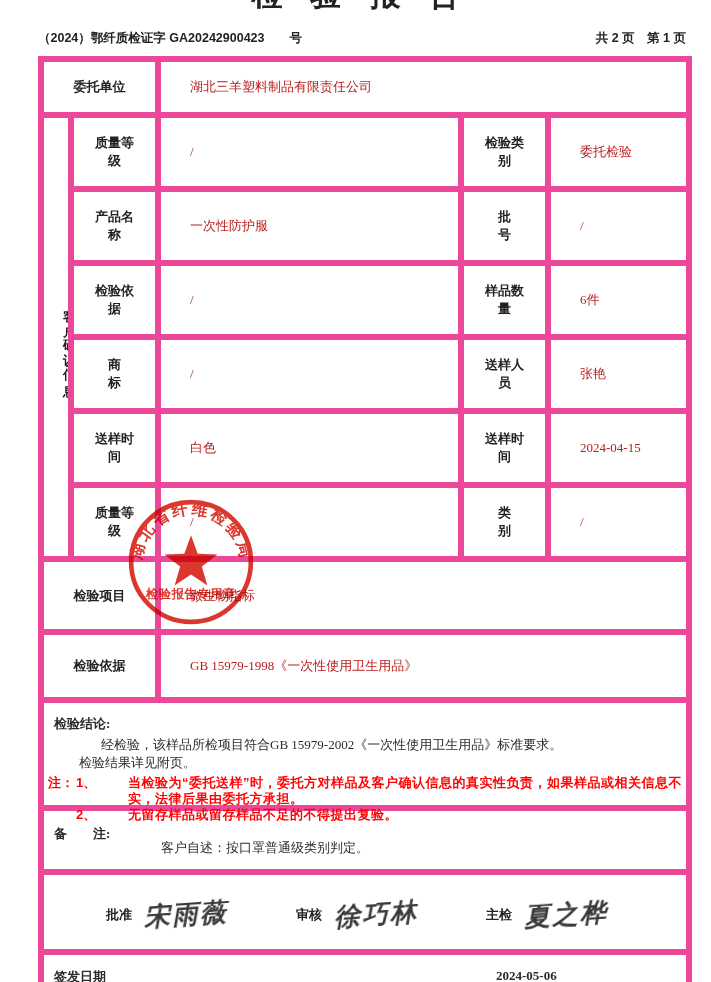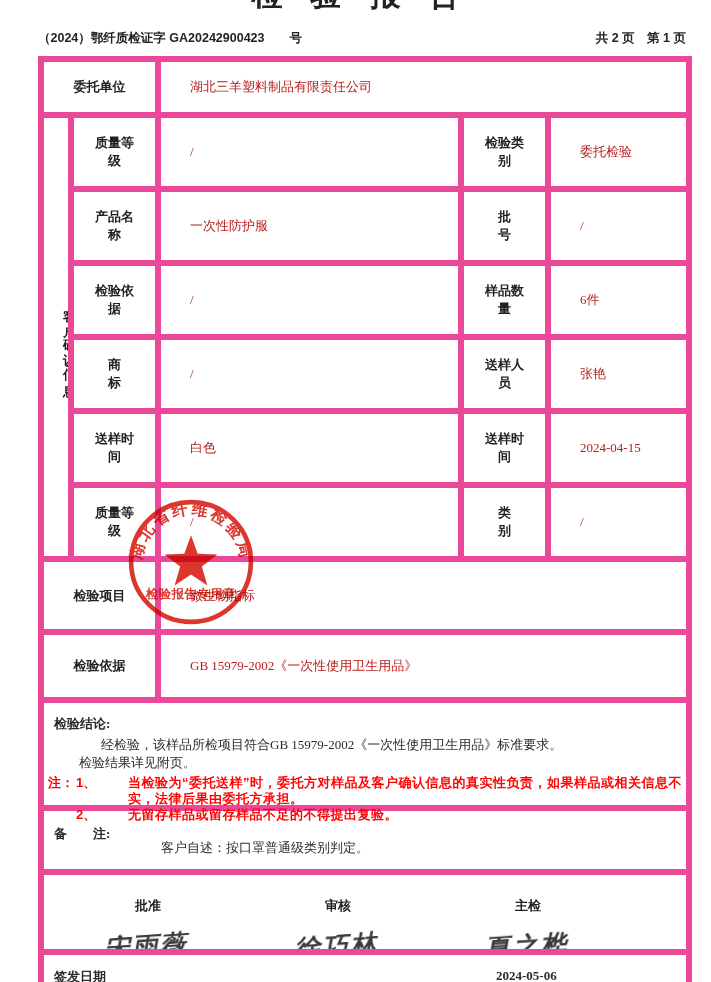--- a/index.html
+++ b/index.html
@@ -37,21 +37,21 @@
     letter-spacing:15px;font-weight:700;color:#222;display:inline-block;
     padding-top:15px;
   }
   td.block{position:relative;}
   .abs{position:absolute;white-space:nowrap;}
   .concl-label{left:10px;top:12px;font-weight:700;}
   .concl-line1{left:57px;top:33px;}
   .concl-line2{left:35px;top:51px;}
   .remark-label{left:10px;top:14px;font-weight:700;text-align:center;}
   .remark-text{left:117px;top:28px;}
-  .sig-group{position:absolute;top:22px;display:flex;align-items:center;gap:14px;flex-direction:column;}
+  .sig-group{position:absolute;top:22px;display:flex;align-items:center;gap:14px;}
   .sig-label{font-weight:700;font-size:13px;color:#222;}
   .signature{
     font-size:26px;font-weight:700;color:#1f1f1f;opacity:.88;
     transform:rotate(-4deg) skewX(-14deg);filter:blur(0.4px);
     letter-spacing:2px;white-space:nowrap;
   }
   .issue-label{left:10px;top:13px;font-weight:700;}
   .issue-value{left:452px;top:13px;font-weight:700;}
   
   .stamp{
@@ -162,21 +162,21 @@
 
       <tr style="height:73px">
         <td class="lab" colspan="2">检验项目</td>
         <td class="val" colspan="3">
             <span class="pad">微生物指标</span>
           </td>
       </tr>
       <tr style="height:68px">
         <td class="lab" colspan="2">检验依据</td>
         <td class="val" colspan="3">
-            <span class="pad">GB 15979-2002《一次性使用卫生用品》</span>
+            <span class="pad">GB 15979-1998《一次性使用卫生用品》</span>
           </td>
       </tr>
 
       <tr style="height:108px">
         <td class="block" colspan="5">
           <span class="abs concl-label">检验结论:</span>
           <span class="abs concl-line1">经检验，该样品所检项目符合GB 15979-2002《一次性使用卫生用品》标准要求。</span>
           <span class="abs concl-line2">检验结果详见附页。</span>
         </td>
       </tr>

